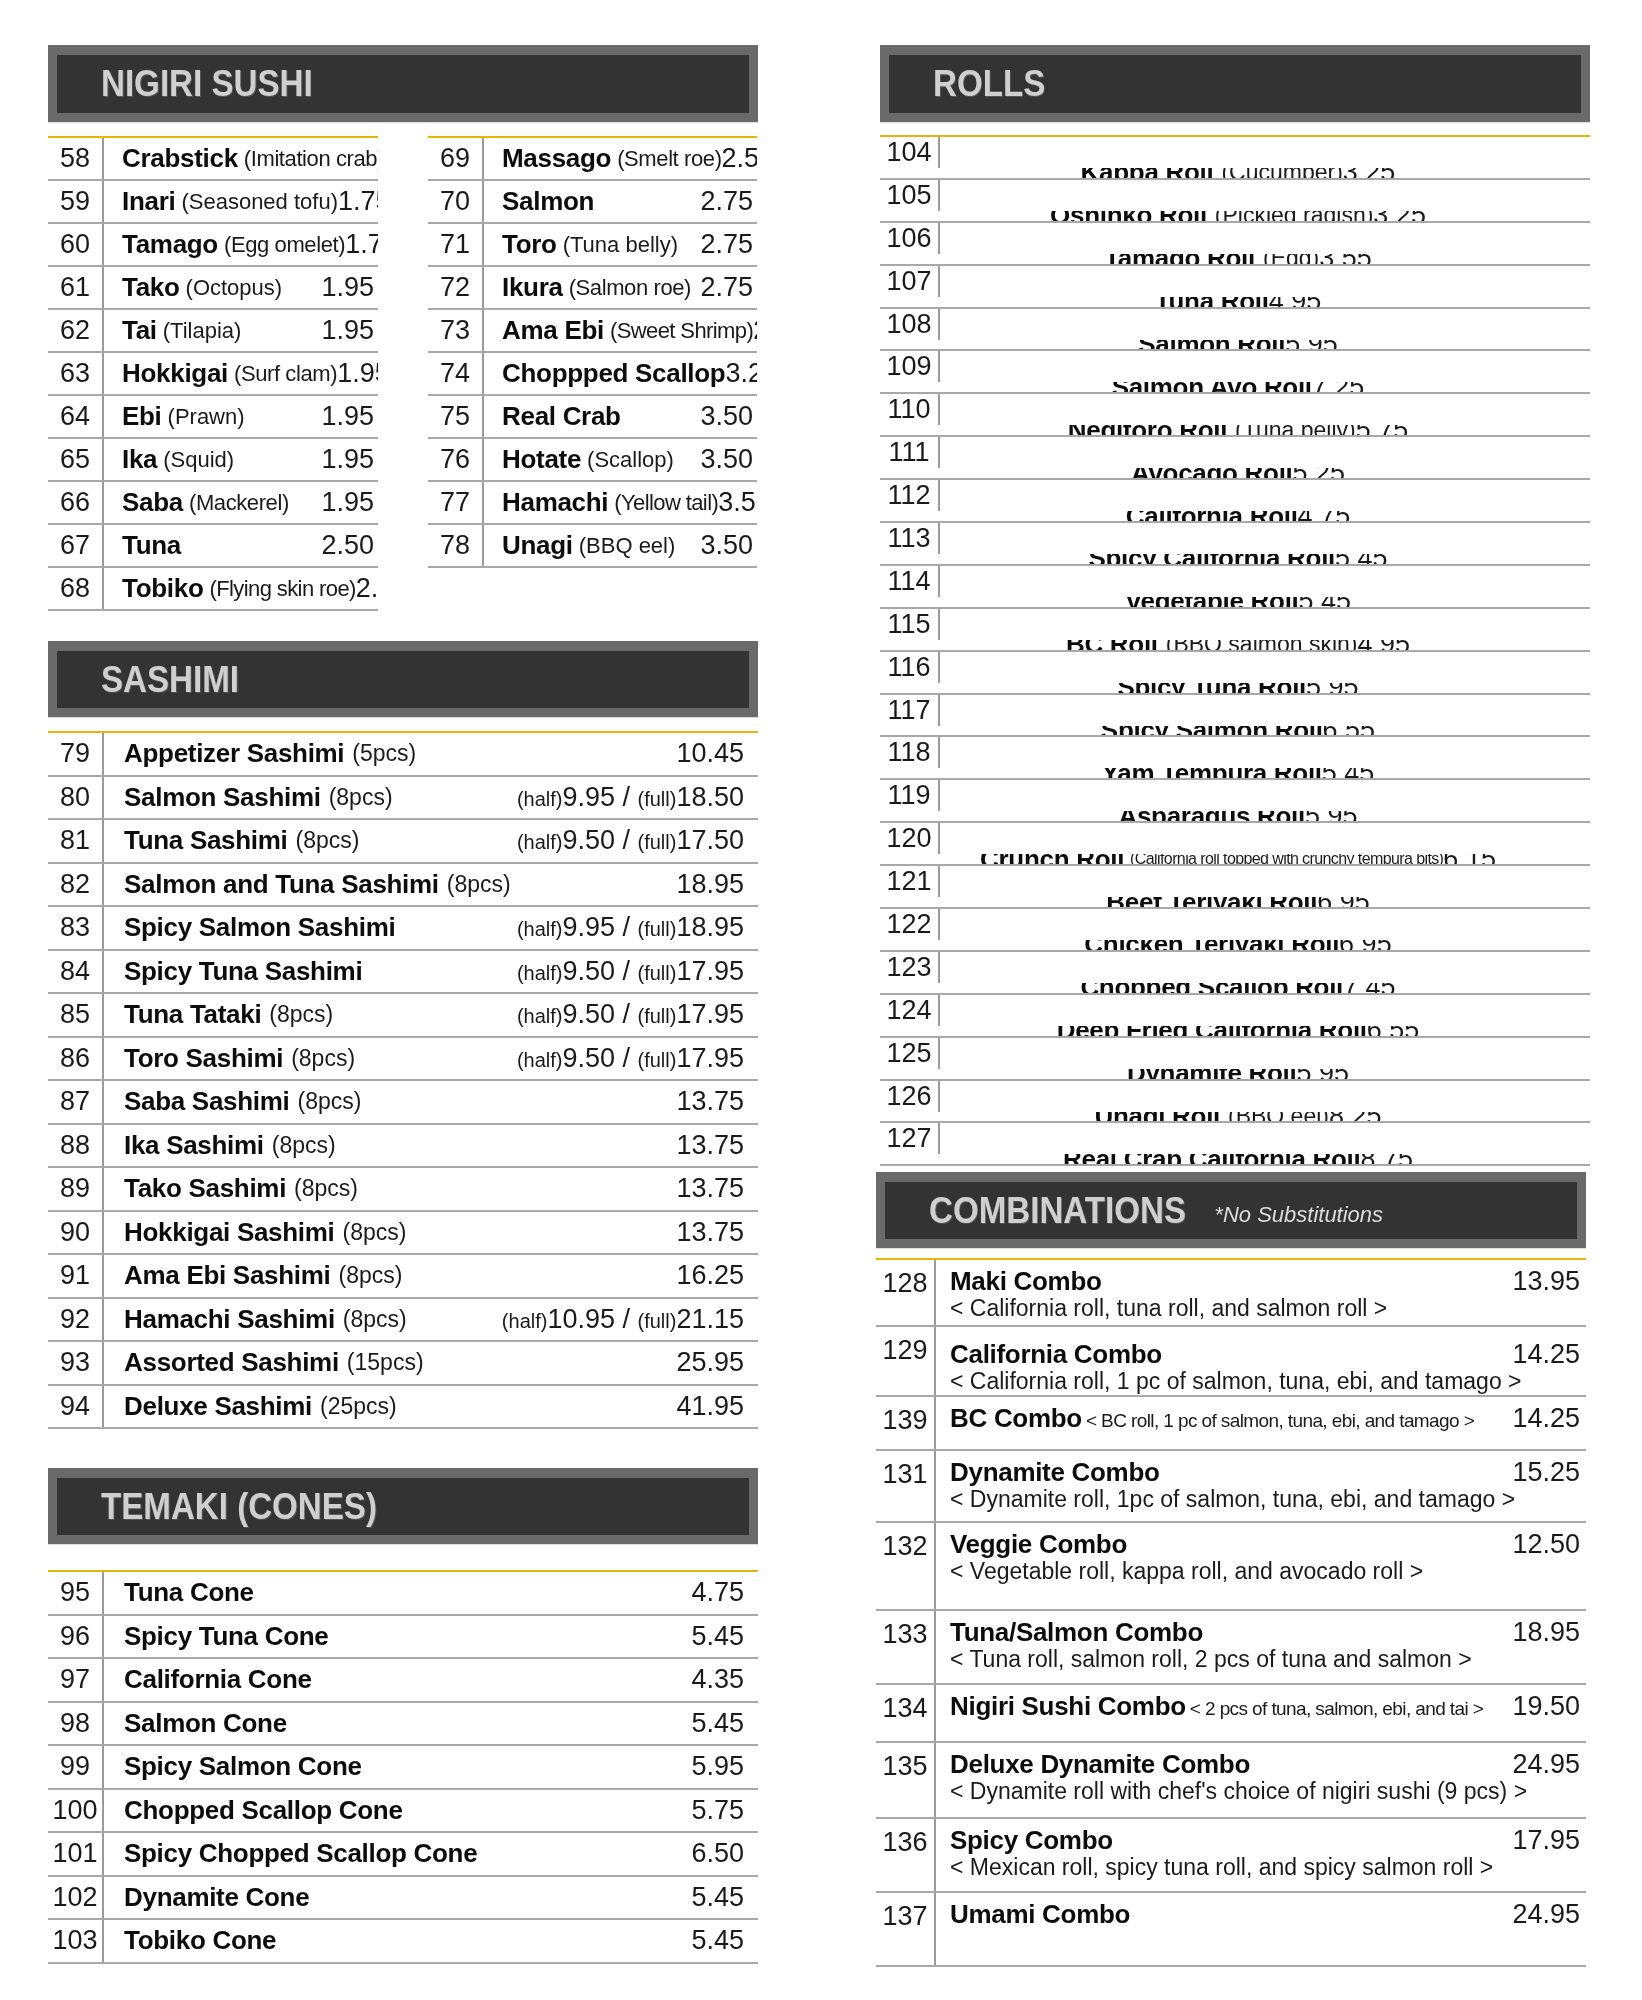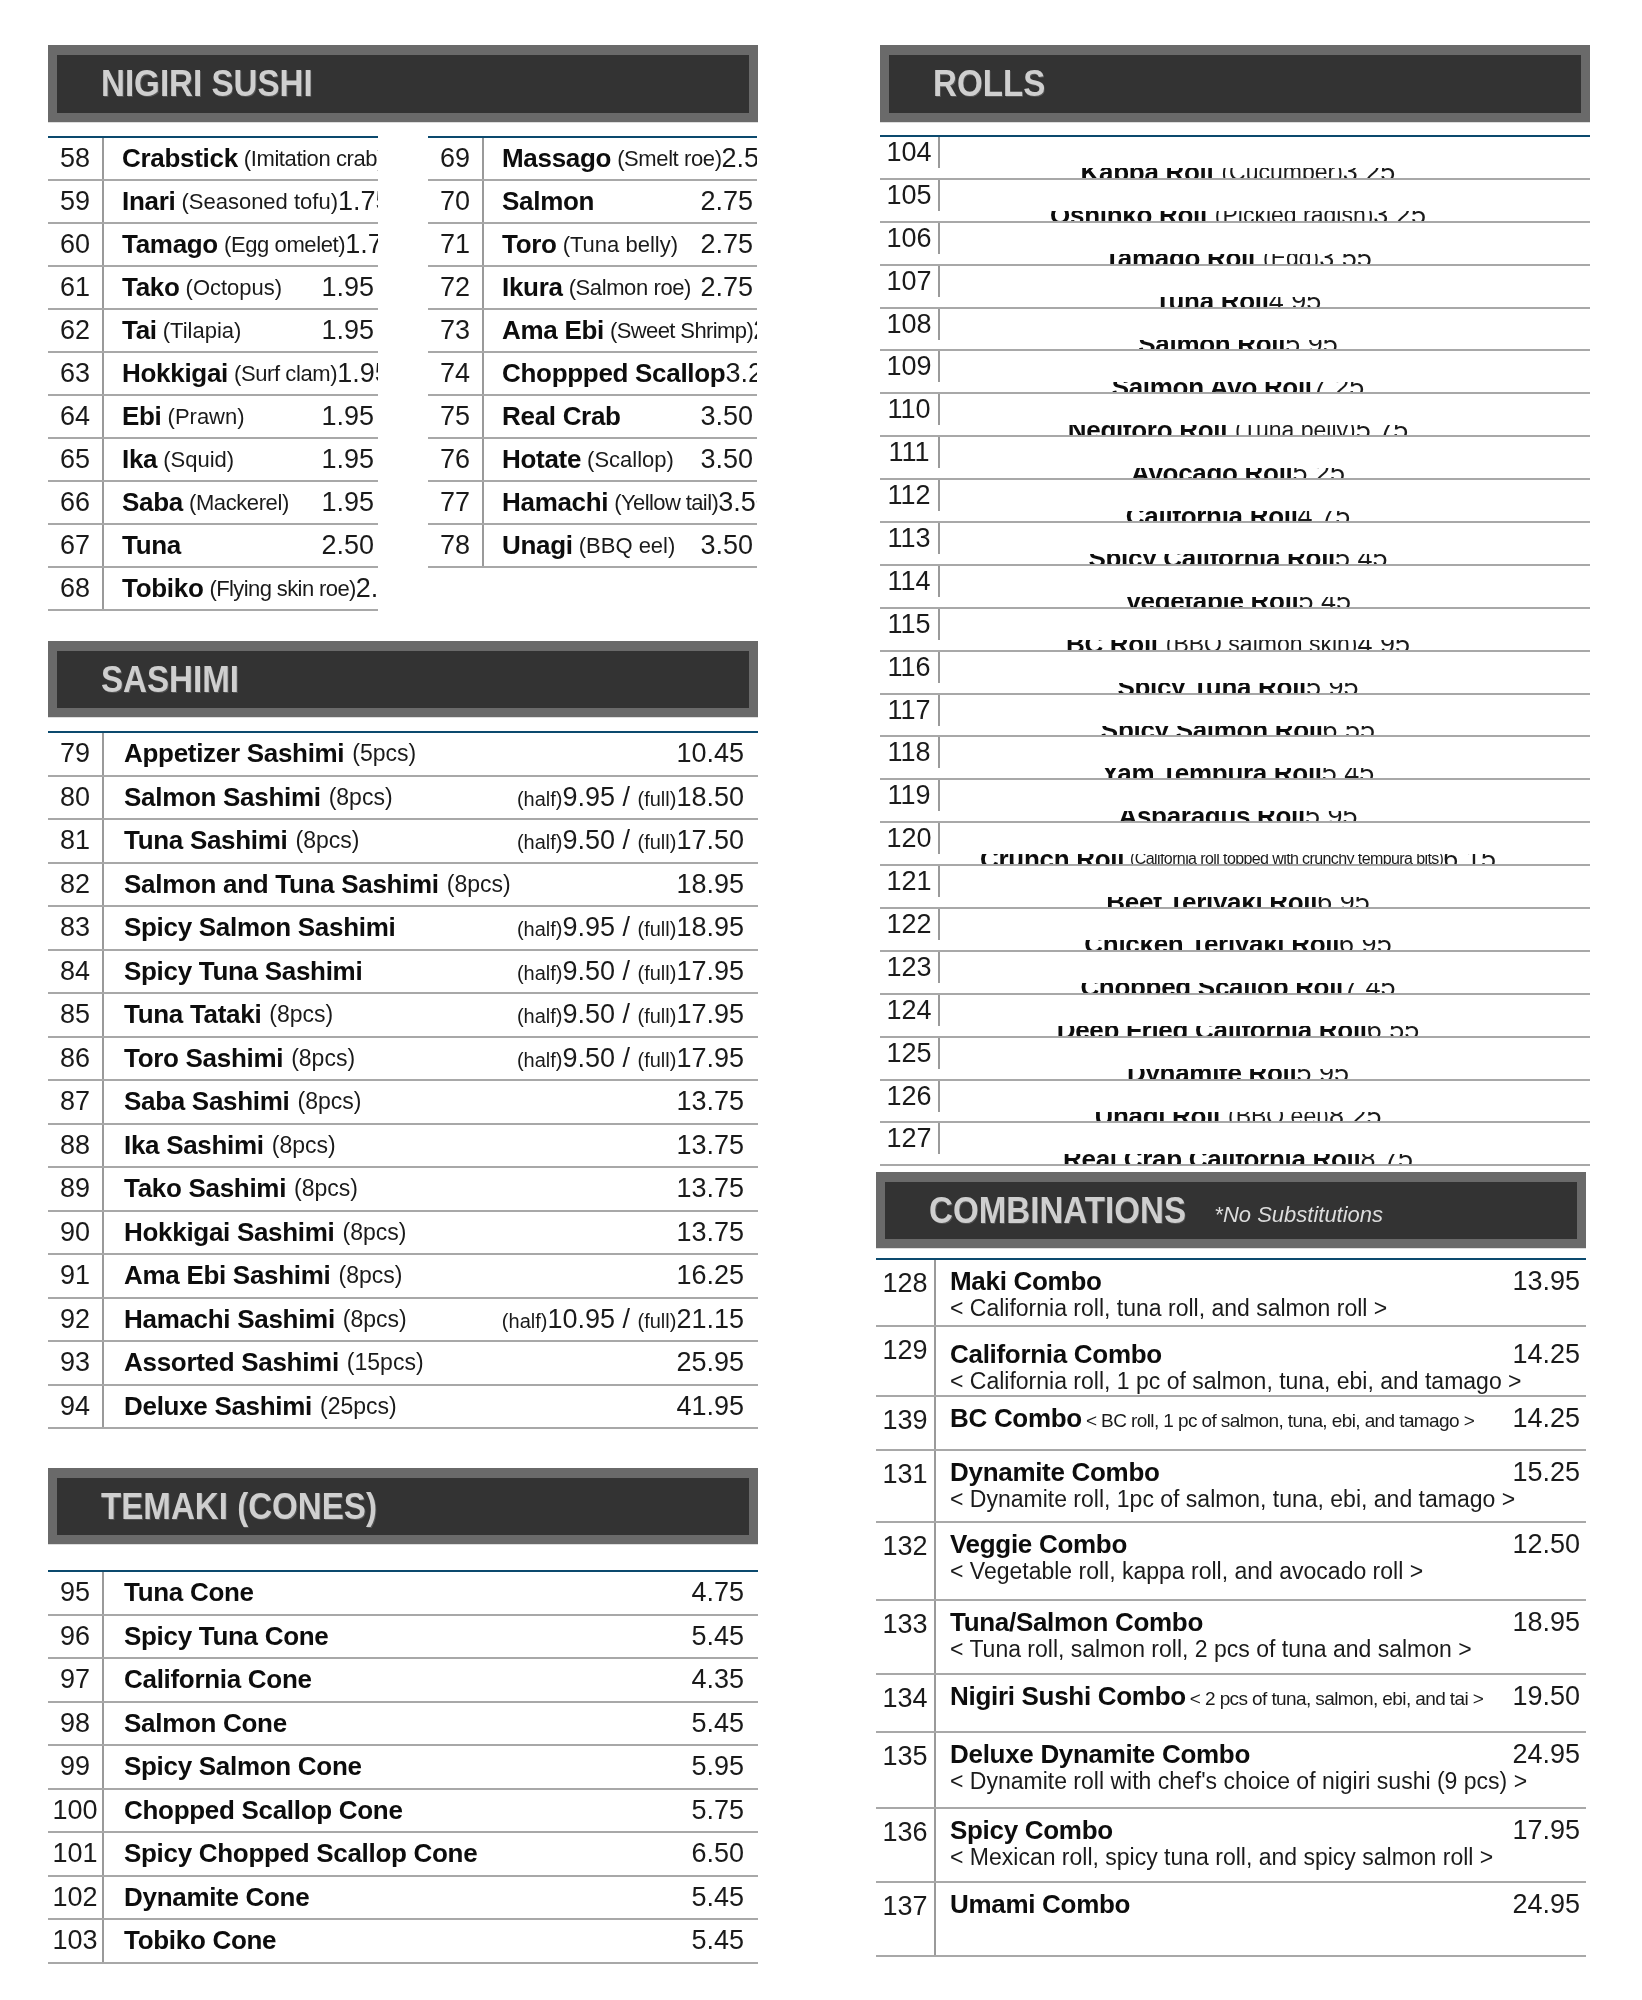--- a/index.html
+++ b/index.html
@@ -32,21 +32,21 @@
   }
   .sec-note {
     font-style: italic;
     font-size: 22px;
     color: #dcdcdc;
     margin-left: 6px;
     margin-top: 8px;
     white-space: nowrap;
   }
 
-  .tbl { position: absolute; border-top: 2px solid #0c4a6e; }
+  .tbl { position: absolute; border-top: 2px solid #eab308; }
   .row {
     position: relative;
     display: flex; align-items: center;
     border-bottom: 2px solid #a8a8a8;
   }
   .num {
     flex: 0 0 auto;
     text-align: center;
     font-size: 27px;
     color: #1a1a1a;
@@ -767,21 +767,21 @@
       <div class="num">131</div>
       <div class="body">
         <div class="line1">
           <span class="name">Dynamite Combo</span>
           <span class="spacer"></span>
           <span class="price">15.25</span>
         </div>
         <div class="line2">&lt; Dynamite roll, 1pc of salmon, tuna, ebi, and tamago &gt;</div>
       </div>
     </div>
-    <div class="row" style="height: 78px;">
+    <div class="row" style="height: 88px;">
       <div class="num">132</div>
       <div class="body">
         <div class="line1">
           <span class="name">Veggie Combo</span>
           <span class="spacer"></span>
           <span class="price">12.50</span>
         </div>
         <div class="line2">&lt; Vegetable roll, kappa roll, and avocado roll &gt;</div>
       </div>
     </div>

